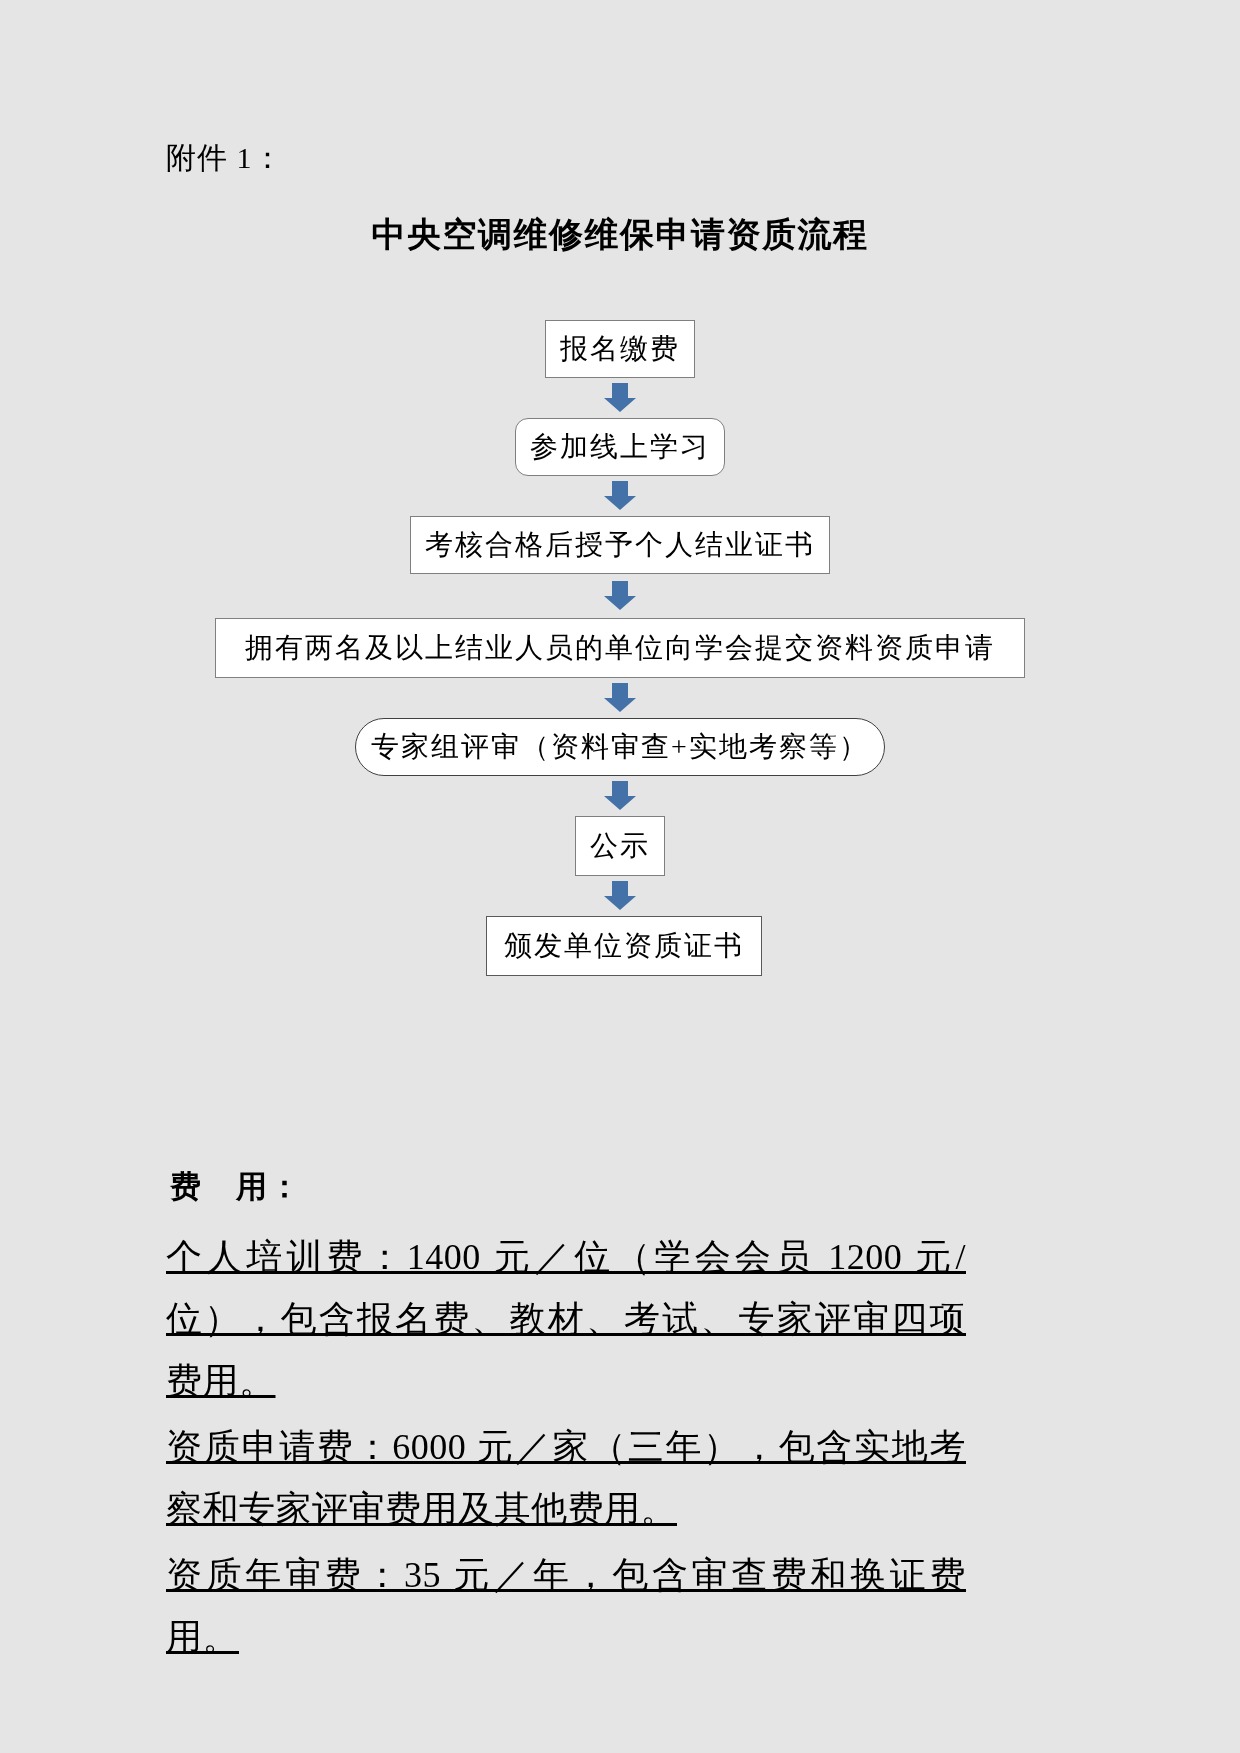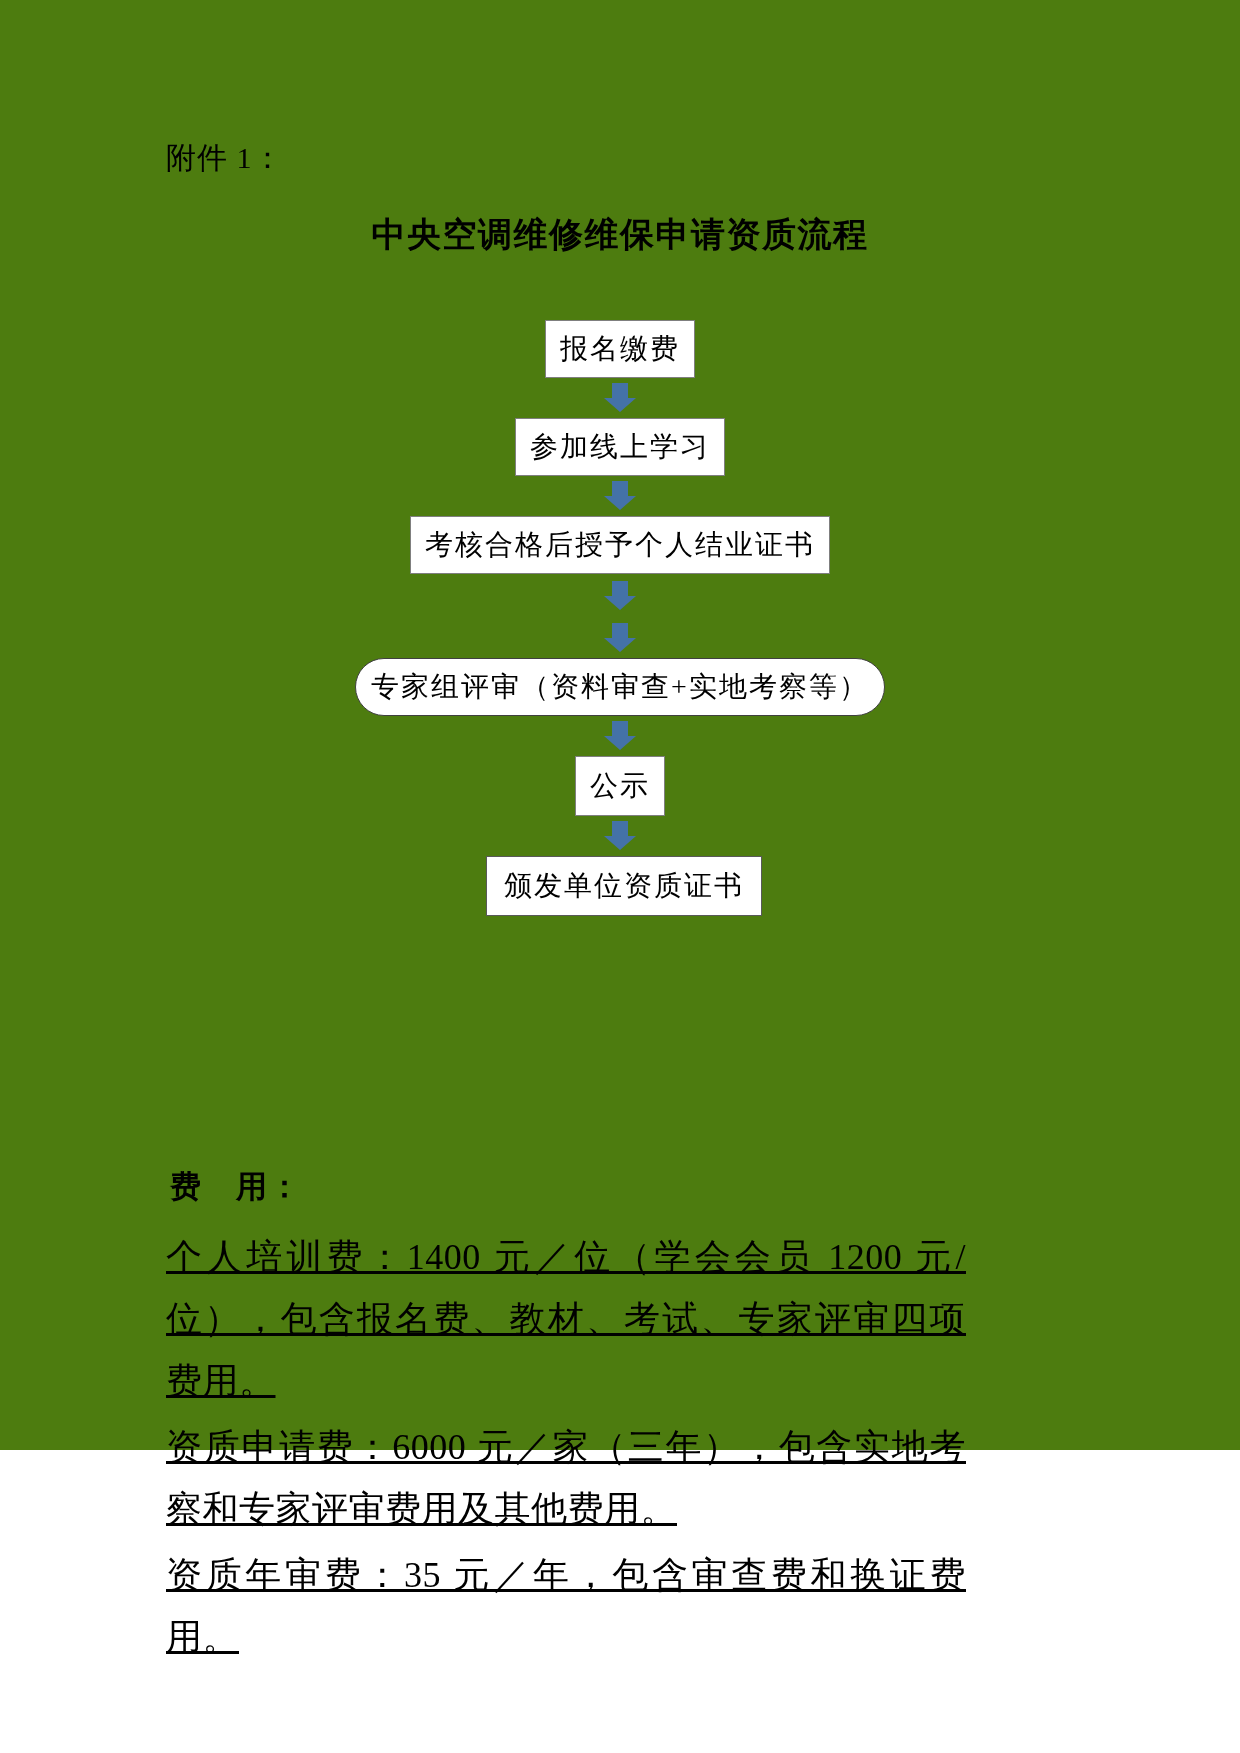--- a/index.html
+++ b/index.html
@@ -12,22 +12,22 @@
     height: 1753px;
     font-family: "Liberation Serif", "DejaVu Serif", serif;
     color: #000000;
     position: relative;
     overflow: hidden;
   }
 
   .page {
     position: relative;
     width: 1240px;
-    height: 1450px;
-    background: #4d7c0f;
+    height: 1753px;
+    background: #e5e5e5;
     box-sizing: border-box;
   }
 
   
   .attachment-label {
     position: absolute;
     left: 166px;
     top: 140px;
     font-size: 30px;
     letter-spacing: 1px;
@@ -67,21 +67,21 @@
     justify-content: center;
     font-size: 28px;
     letter-spacing: 2px;
     line-height: 1;
     color: #000;
     white-space: nowrap;
     padding: 0 14px;
   }
 
   .flow-box.b1 { height: 58px; min-width: 148px; }
-  .flow-box.b2 { height: 58px; min-width: 196px; }
+  .flow-box.b2 { height: 58px; min-width: 196px; border-radius: 13px; }
   .flow-box.b3 { height: 58px; min-width: 404px; }
   .flow-box.b4 { height: 60px; min-width: 810px; border-color: #808080; }
   .flow-box.b5 { height: 58px; min-width: 530px; border-color: #404040; border-radius: 29px; }
   .flow-box.b6 { height: 60px; min-width: 70px; border-color: #7f7f7f; }
   .flow-box.b7 { height: 60px; min-width: 276px; border-color: #595959; margin-left: 8px; }
 
   .arrow-wrap {
     height: 40px;
     display: flex;
     align-items: center;
@@ -156,20 +156,23 @@
     <div class="flow-box b3">
       <span>考核合格后授予个人结业证书</span>
     </div>
 
     <div class="arrow-wrap tall">
       <svg class="arrow-down" viewBox="0 0 34 30">
         <polygon points="9,0 25,0 25,15 33,15 17,29 1,15 9,15" fill="#4472A8"></polygon>
       </svg>
     </div>
 
+    <div class="flow-box b4">
+      <span>拥有两名及以上结业人员的单位向学会提交资料资质申请</span>
+    </div>
 
     <div class="arrow-wrap">
       <svg class="arrow-down" viewBox="0 0 34 30">
         <polygon points="9,0 25,0 25,15 33,15 17,29 1,15 9,15" fill="#4472A8"></polygon>
       </svg>
     </div>
 
     <div class="flow-box b5">
       <span>专家组评审（资料审查+实地考察等）</span>
     </div>

